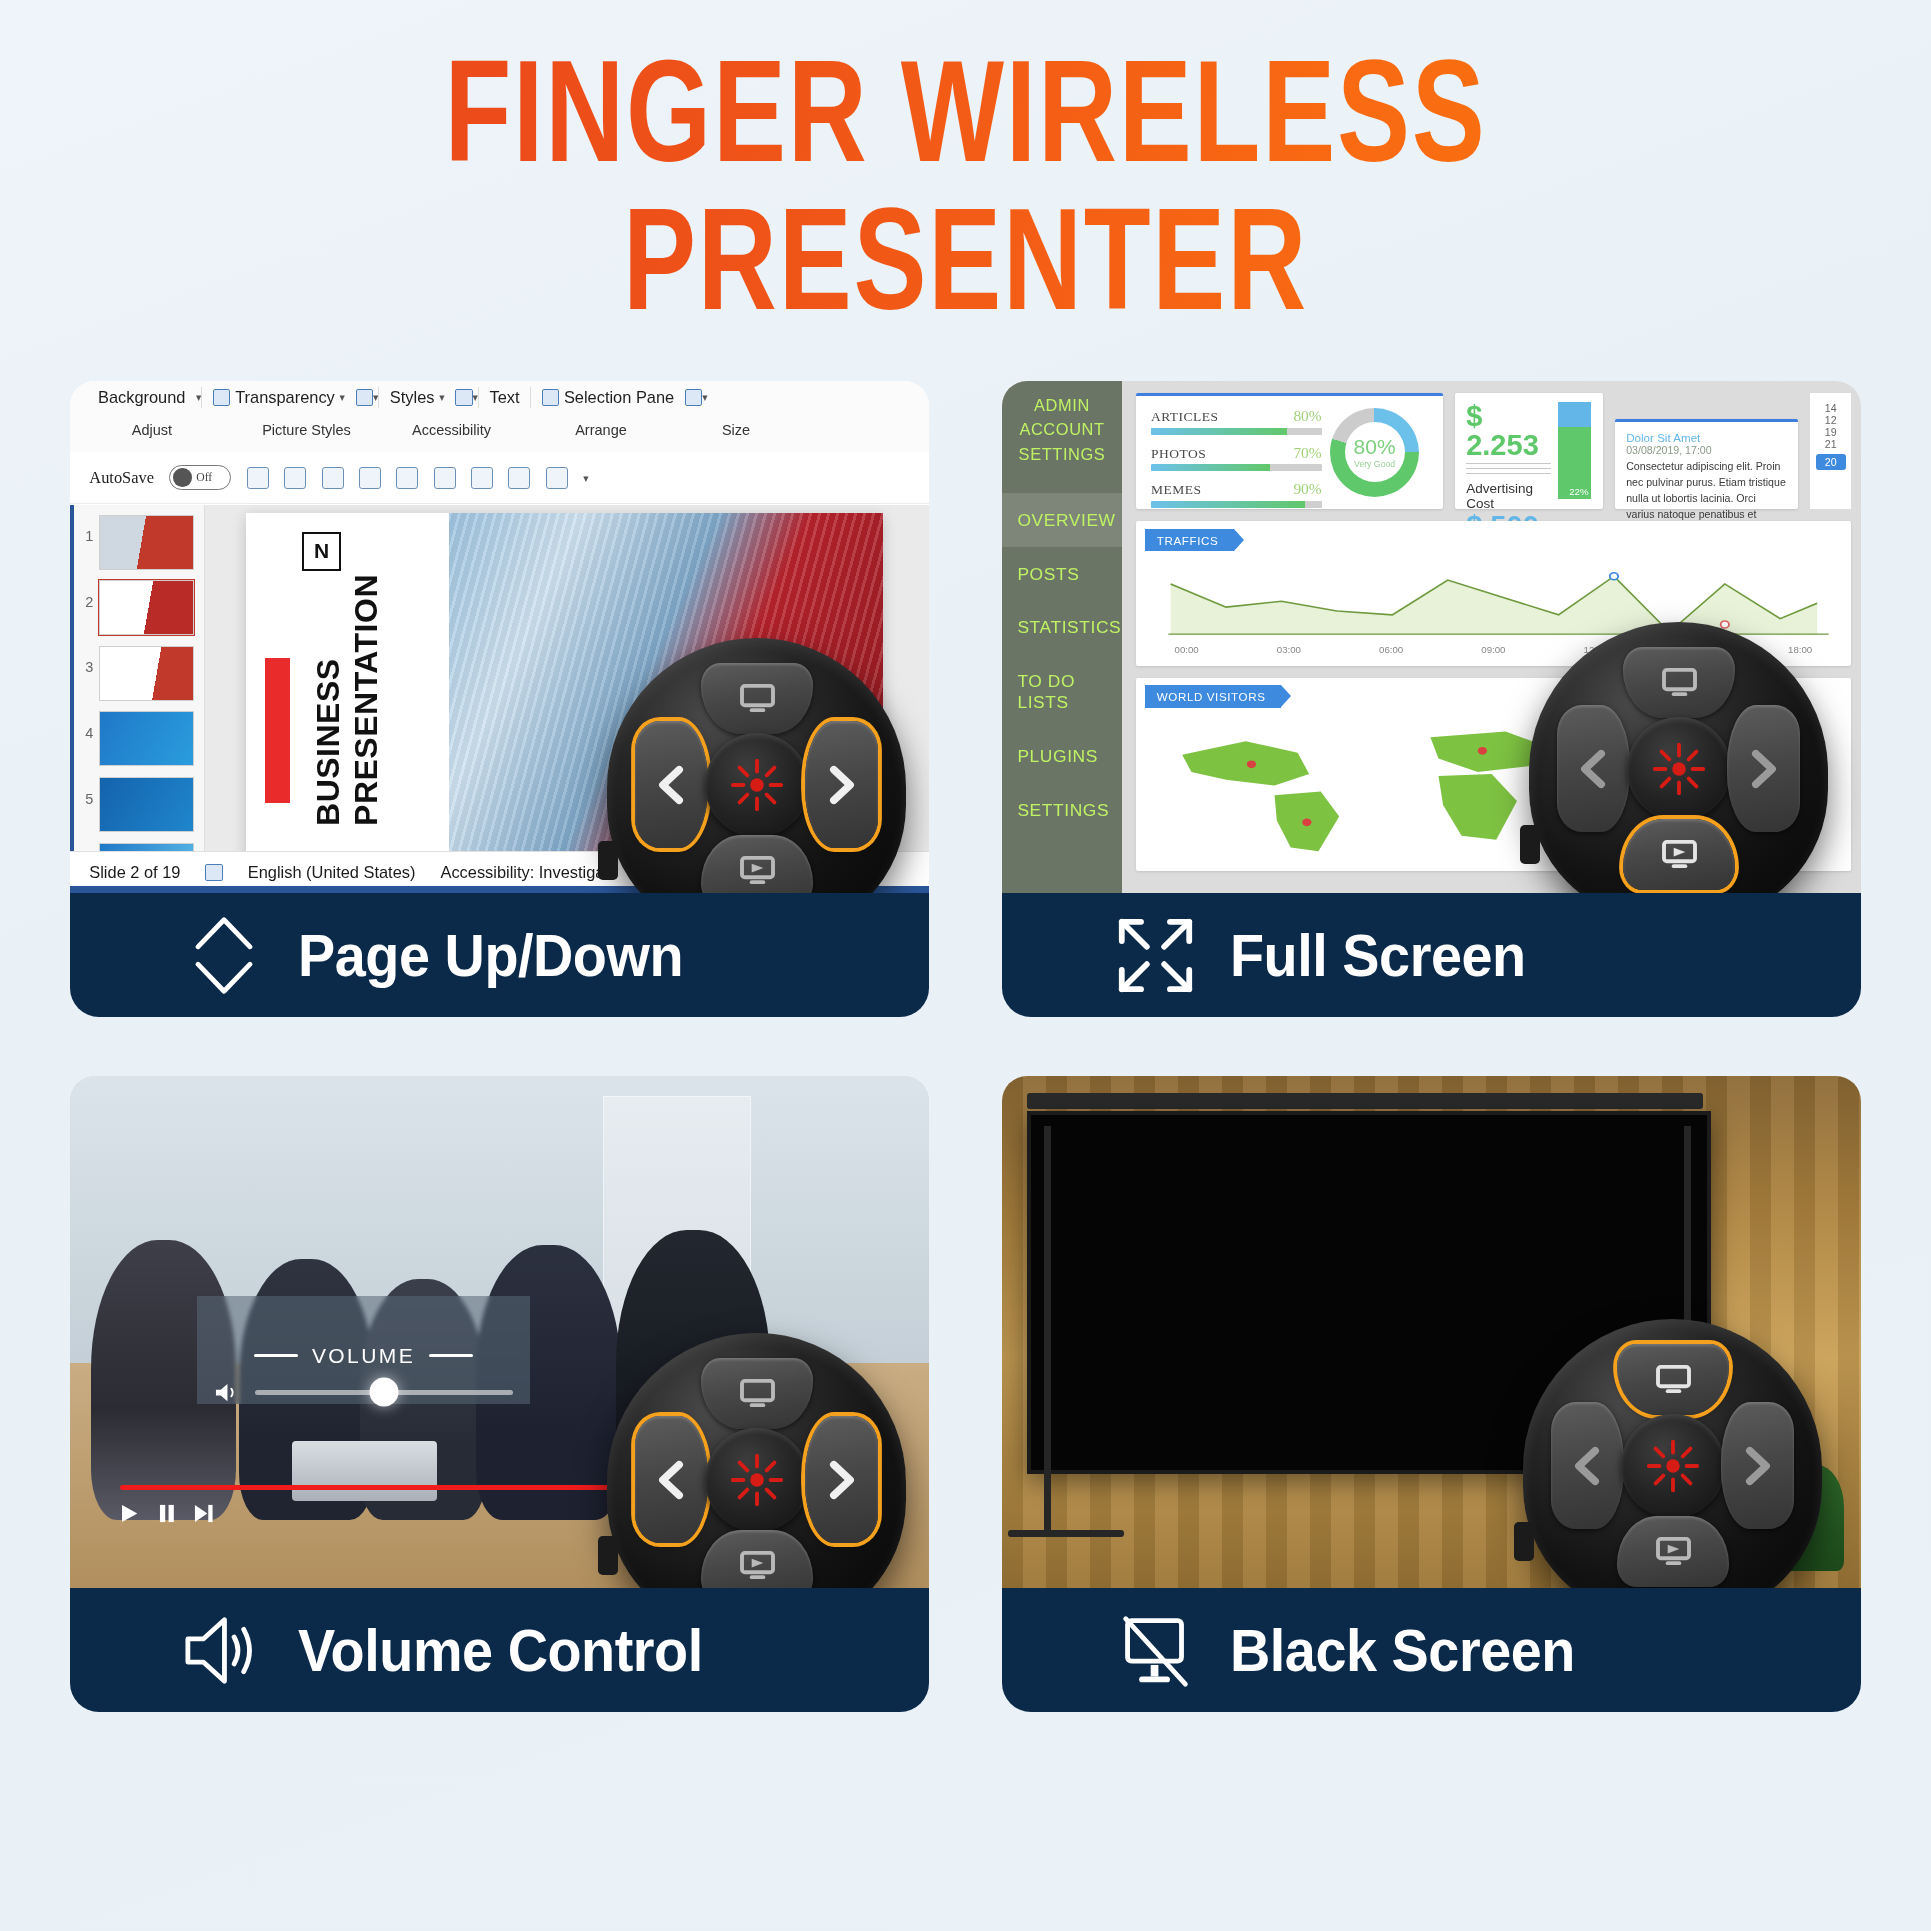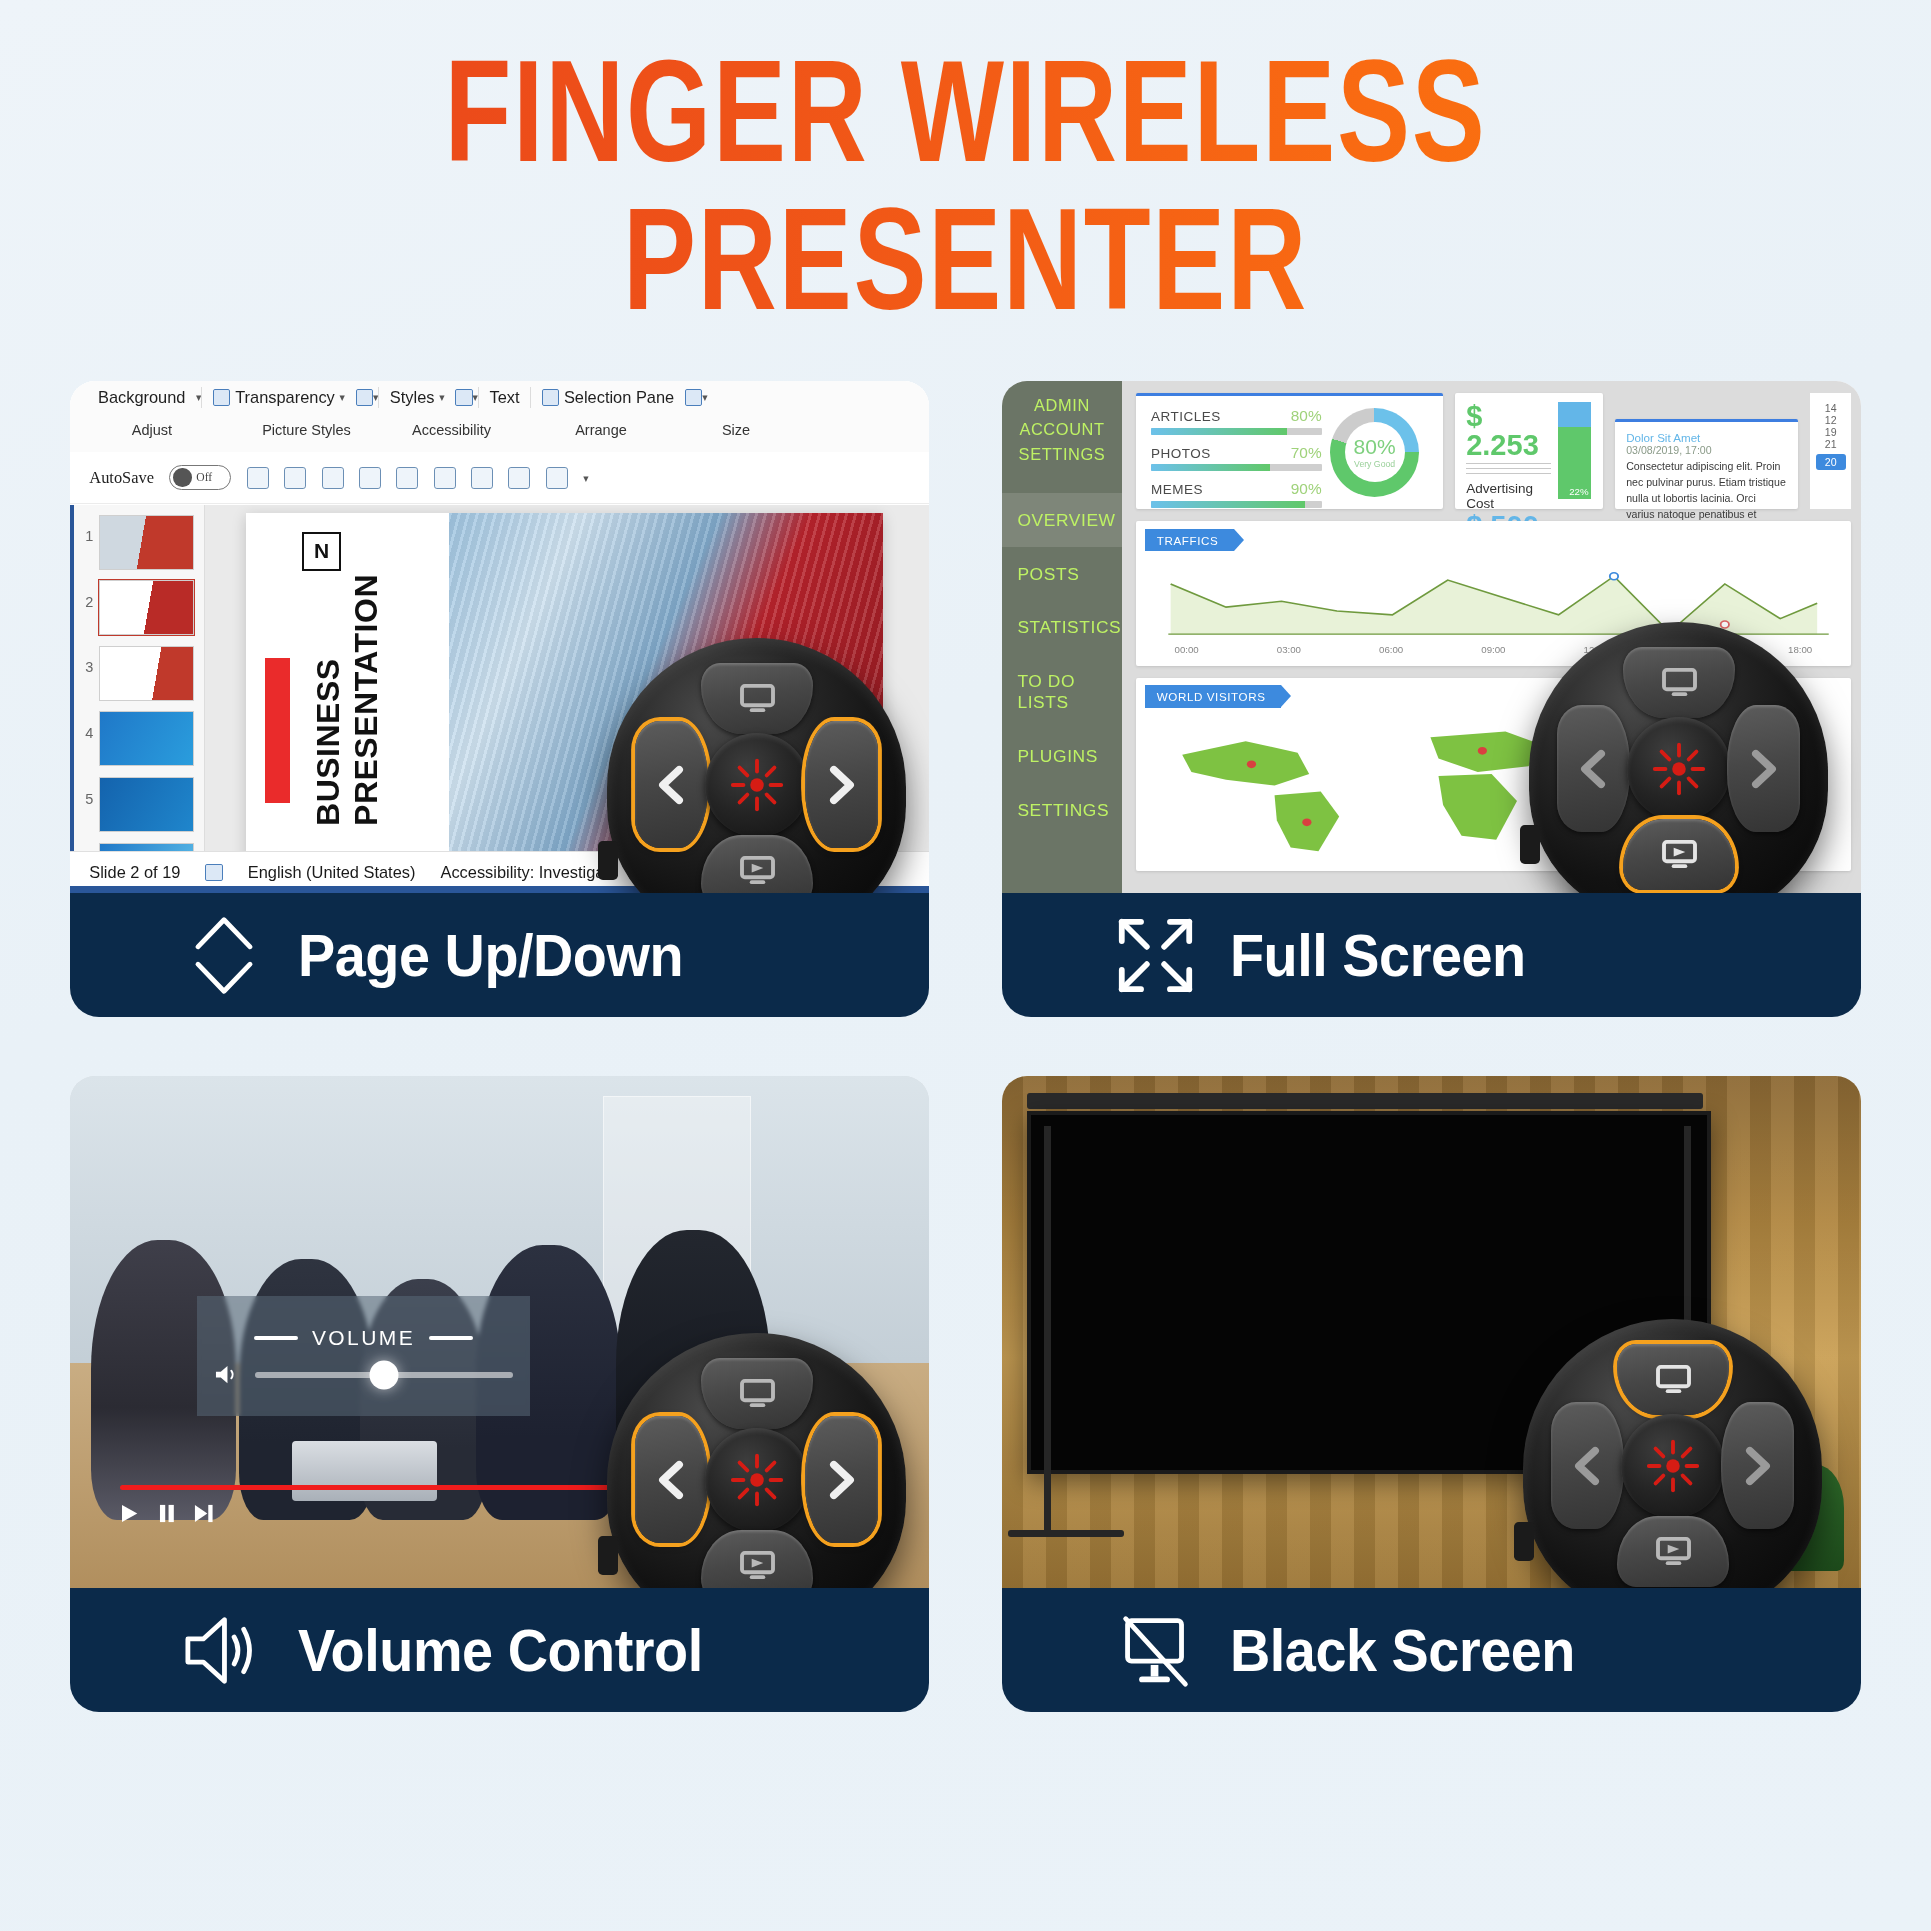--- a/index.html
+++ b/index.html
@@ -115,21 +115,21 @@
   .dash-side{width:120px;background:#6b7566;flex:0 0 auto;border-radius:0 0 0 0;
     padding-top:11.6px;box-sizing:border-box;color:#bef264;}
   .dash-side-hd{text-align:center;font-size:16.4px;letter-spacing:0.6px;line-height:1.5;padding-bottom:27px;}
   .dash-nav-item{padding:16.4px 0 16.4px 15.4px;font-size:17.4px;letter-spacing:0.6px;}
   .dash-nav-item.active{background:rgba(255,255,255,.13);}
   .dash-main{flex:1;padding:11.6px 9.7px 0 13.5px;box-sizing:border-box;overflow:hidden;}
   .card{background:#fff;border-radius:1.9px;box-shadow:0 1px 2.9px rgba(0,0,0,.12);}
   .dash-top{display:flex;gap:11.6px;height:116px;}
   .card-stats{flex:1 1 auto;width:406px;padding:11.6px 15.4px;box-sizing:border-box;position:relative;
     border-top:3.9px solid #3d7ee0;display:flex;}
-  .stat-list{flex:1;}
+  .stat-list{flex:1;font-family:Liberation Serif, serif;}
   .stat-row{margin-bottom:8.7px;}
   .stat-top{display:flex;justify-content:space-between;align-items:baseline;}
   .stat-name{font-size:13.5px;color:#4a4a4a;letter-spacing:0.5px;}
   .stat-pct{font-size:15.4px;color:#9fd27a;}
   .stat-track{height:6.8px;background:#cfcfcf;border-radius:1px;margin-top:2.9px;overflow:hidden;}
   .stat-fill{height:100%;background:linear-gradient(90deg,#6cc1ea,#61c86a);}
   .donut-wrap{width:106px;display:flex;align-items:center;justify-content:center;}
   .donut{width:89px;height:89px;border-radius:50%;display:flex;align-items:center;justify-content:center;
     flex-direction:column;}
   .donut-hole{width:60px;height:60px;border-radius:50%;background:#fff;display:flex;
@@ -158,23 +158,23 @@
   .axis-row{display:flex;justify-content:space-around;font-size:9.7px;color:#888;margin-top:1.9px;}
   .map-card{margin-top:11.6px;height:193px;padding-top:7.7px;box-sizing:border-box;}
   .map-area{position:relative;height:145px;margin-top:7.7px;}
   .rightcol{width:56px;background:#fff;font-size:10.6px;color:#666;text-align:center;padding-top:9.7px;}
 
   
   .meeting{position:absolute;inset:0;overflow:hidden;
     background:linear-gradient(180deg,#cfd9df 0%,#b9c6cf 30%,#c4a882 62%,#d8c59e 100%);}
   .mtg-person{position:absolute;bottom:68px;border-radius:46% 46% 18% 18%;}
   .volume-overlay{
-    position:absolute;left:127px;top:220px;width:333px;height:120px;
+    position:absolute;left:127px;top:220px;width:333px;height:108px;
     background:rgba(90,105,120,.55);backdrop-filter:blur(1.9px);
-    display:flex;flex-direction:column;justify-content:center;
+    display:flex;flex-direction:column;justify-content:flex-end;
   }
   .vol-head{display:flex;align-items:center;justify-content:center;gap:13.5px;margin-bottom:13.5px;}
   .vol-dash{width:44px;height:3.9px;background:#fff;border-radius:1.9px;}
   .vol-title{color:#fff;font-size:21px;letter-spacing:2.4px;}
   .vol-slider-row{display:flex;align-items:center;gap:15.4px;padding:0 17.4px;}
   .vol-track{flex:1;height:5.8px;background:rgba(255,255,255,.55);border-radius:2.9px;position:relative;}
   .vol-fill{height:100%;width:50%;background:#fff;border-radius:2.9px;}
   .vol-knob{position:absolute;left:50%;top:50%;transform:translate(-50%,-50%);
     width:29px;height:29px;border-radius:50%;background:#fff;box-shadow:0 0 13.5px rgba(255,255,255,.6);}
   .video-bar{position:absolute;left:50px;right:39px;bottom:64px;}

